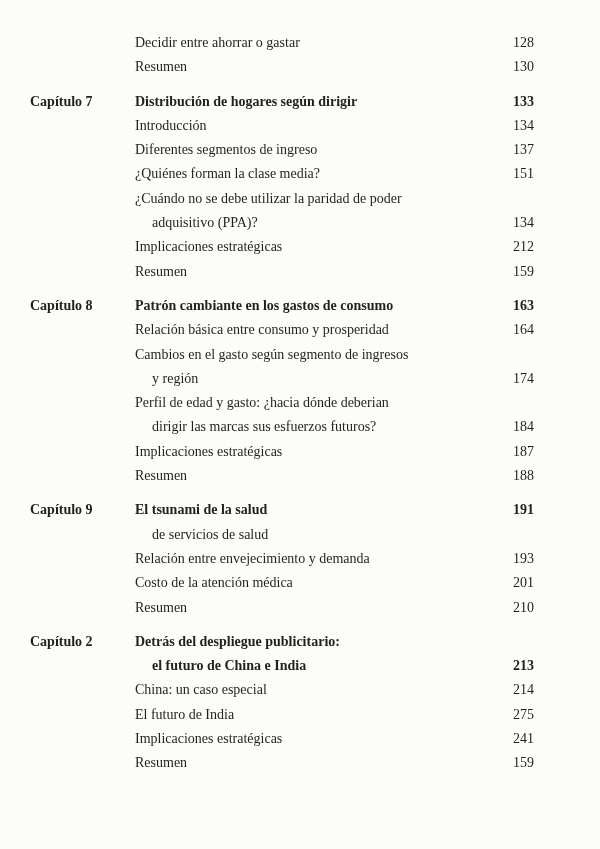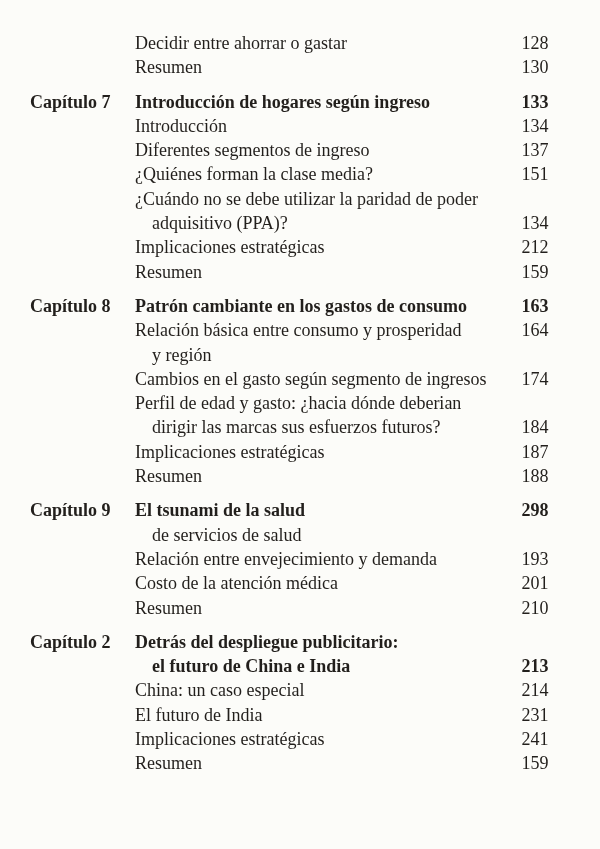--- a/index.html
+++ b/index.html
@@ -7,21 +7,21 @@
     padding: 0;
     background: #ffffff;
   }
   .page {
     position: relative;
     width: 600px;
     height: 849px;
     background: #fcfcf9;
     font-family: "Liberation Serif", serif;
     color: #221f1c;
-    font-size: 18px;
+    font-size: 14px;
     box-sizing: border-box;
     padding: 31px 43px 0 30px;
     overflow: hidden;
   }
   .toc-group {
     margin-top: 10px;
   }
   .toc-group:first-child {
     margin-top: 0;
   }
@@ -43,21 +43,21 @@
   }
   .title-line {
     white-space: nowrap;
   }
   .title-line.indent {
     padding-left: 17px;
   }
   .page-cell {
     flex: 0 0 44px;
     width: 44px;
-    text-align: center;
+    text-align: left;
     align-self: flex-end;
     white-space: nowrap;
   }
   .toc-row.bold .title-cell,
   .toc-row.bold .page-cell {
     font-weight: bold;
   }
 </style>
 </head>
 <body>
@@ -77,21 +77,21 @@
           <div class="title-cell">
             <div class="title-line">Resumen</div>
           </div>
           <div class="page-cell">130</div>
         </div>
       </div>
       <div class="toc-group">
         <div class="toc-row bold">
           <div class="chapter-cell">Capítulo 7</div>
           <div class="title-cell">
-            <div class="title-line">Introducción de hogares según ingreso</div>
+            <div class="title-line">Distribución de hogares según dirigir</div>
           </div>
           <div class="page-cell">133</div>
         </div>
         <div class="toc-row">
           <div class="chapter-cell"></div>
           <div class="title-cell">
             <div class="title-line">Introducción</div>
           </div>
           <div class="page-cell">134</div>
         </div>
@@ -143,22 +143,22 @@
         <div class="toc-row">
           <div class="chapter-cell"></div>
           <div class="title-cell">
             <div class="title-line">Relación básica entre consumo y prosperidad</div>
           </div>
           <div class="page-cell">164</div>
         </div>
         <div class="toc-row">
           <div class="chapter-cell"></div>
           <div class="title-cell">
+            <div class="title-line">Cambios en el gasto según segmento de ingresos</div>
             <div class="title-line indent">y región</div>
-            <div class="title-line">Cambios en el gasto según segmento de ingresos</div>
           </div>
           <div class="page-cell">174</div>
         </div>
         <div class="toc-row">
           <div class="chapter-cell"></div>
           <div class="title-cell">
             <div class="title-line">Perfil de edad y gasto: ¿hacia dónde deberian</div>
             <div class="title-line indent">dirigir las marcas sus esfuerzos futuros?</div>
           </div>
           <div class="page-cell">184</div>
@@ -177,21 +177,21 @@
           </div>
           <div class="page-cell">188</div>
         </div>
       </div>
       <div class="toc-group">
         <div class="toc-row bold">
           <div class="chapter-cell">Capítulo 9</div>
           <div class="title-cell">
             <div class="title-line">El tsunami de la salud</div>
           </div>
-          <div class="page-cell">298</div>
+          <div class="page-cell">191</div>
         </div>
         <div class="toc-row">
           <div class="chapter-cell"></div>
           <div class="title-cell">
             <div class="title-line indent">de servicios de salud</div>
             <div class="title-line">Relación entre envejecimiento y demanda</div>
           </div>
           <div class="page-cell">193</div>
         </div>
         <div class="toc-row">
@@ -223,21 +223,21 @@
           <div class="title-cell">
             <div class="title-line">China: un caso especial</div>
           </div>
           <div class="page-cell">214</div>
         </div>
         <div class="toc-row">
           <div class="chapter-cell"></div>
           <div class="title-cell">
             <div class="title-line">El futuro de India</div>
           </div>
-          <div class="page-cell">231</div>
+          <div class="page-cell">275</div>
         </div>
         <div class="toc-row">
           <div class="chapter-cell"></div>
           <div class="title-cell">
             <div class="title-line">Implicaciones estratégicas</div>
           </div>
           <div class="page-cell">241</div>
         </div>
         <div class="toc-row">
           <div class="chapter-cell"></div>

